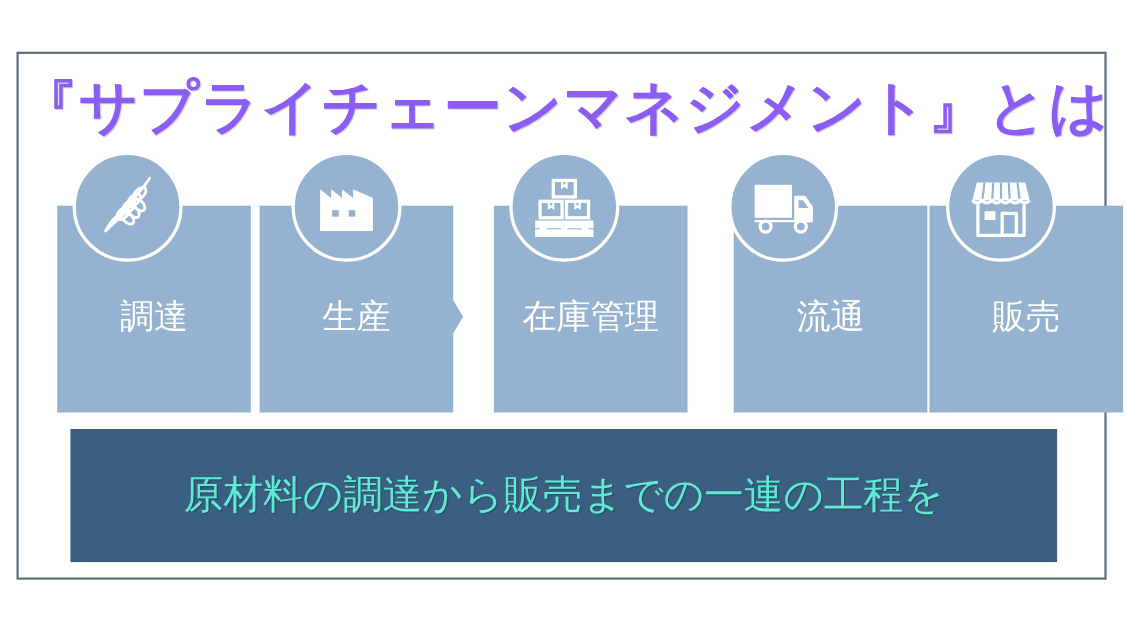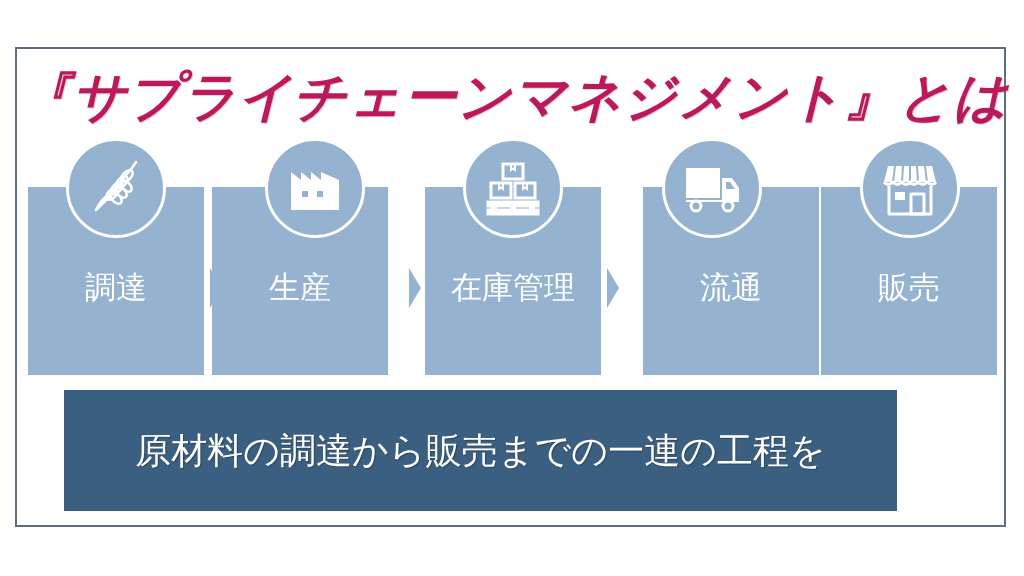--- a/index.html
+++ b/index.html
@@ -2,36 +2,36 @@
 <html><head>
 <meta charset="utf-8">
 <style>
   html, body { margin:0; padding:0; background:#ffffff; }
   body { width:1024px; height:576px; position:relative; overflow:hidden;
          font-family:"DejaVu Sans", "Liberation Sans", sans-serif; }
   .frame { position:absolute; left:15px; top:47px; width:991px; height:480px;
            border:2px solid #5d6d7e; box-sizing:border-box; background:#fff; }
   .title { position:absolute; left:28px; top:58px; width:970px; height:80px;
            display:flex; align-items:center; justify-content:center;
-           color:#be185d; font-weight:bold; font-size:53px; letter-spacing:1px;
-           white-space:nowrap; text-shadow:1px 1px 1px rgba(0,0,0,0.18);font-style:italic; }
-  .panel { position:absolute; top:187px; width:176px; height:188px; background:#95b3d0; }
+           color:#8b5cf6; font-weight:bold; font-size:53px; letter-spacing:1px;
+           white-space:nowrap; text-shadow:1px 1px 1px rgba(0,0,0,0.18); }
+  .panel { position:absolute; top:187px; width:176px; height:188px; background:#95b3d0;margin-left:24px; }
   .panel .label { position:absolute; left:0; right:0; top:80px; text-align:center;
                   color:#ffffff; font-size:31px; white-space:nowrap; }
   .circle { position:absolute; top:138px; width:94px; height:94px; border-radius:50%;
             background:#95b3d0; border:3px solid #ffffff; display:flex;
             align-items:center; justify-content:center; }
   .circle svg { width:60px; height:60px; }
   .arrow { position:absolute; top:268px; width:0; height:0;
            border-top:20px solid transparent; border-bottom:20px solid transparent;
            border-left:12px solid #95b3d0; }
-  .desc { position:absolute; left:64px; top:390px; width:833px; height:121px;
-          background:#3a5f80; color:#ffffff; font-size:36px; line-height:49px;
+  .desc { position:absolute; left:64px; top:390px; width:897px; height:121px;
+          background:#3a5f80; color:#5eead4; font-size:36px; line-height:49px;
           display:flex; flex-direction:column; align-items:center; justify-content:center;
-          text-shadow:1px 1px 1px rgba(0,0,0,0.25); white-space:nowrap; }
+          text-shadow:1px 1px 1px rgba(0,0,0,0.25); white-space:nowrap;font-family:Liberation Serif, serif; }
 </style>
 </head>
 <body>
 
 <div class="frame"></div>
 
 <div class="title">『サプライチェーンマネジメント』とは</div>
 
 <div class="panel" style="left:28px;">
   <div class="label">調達</div>

